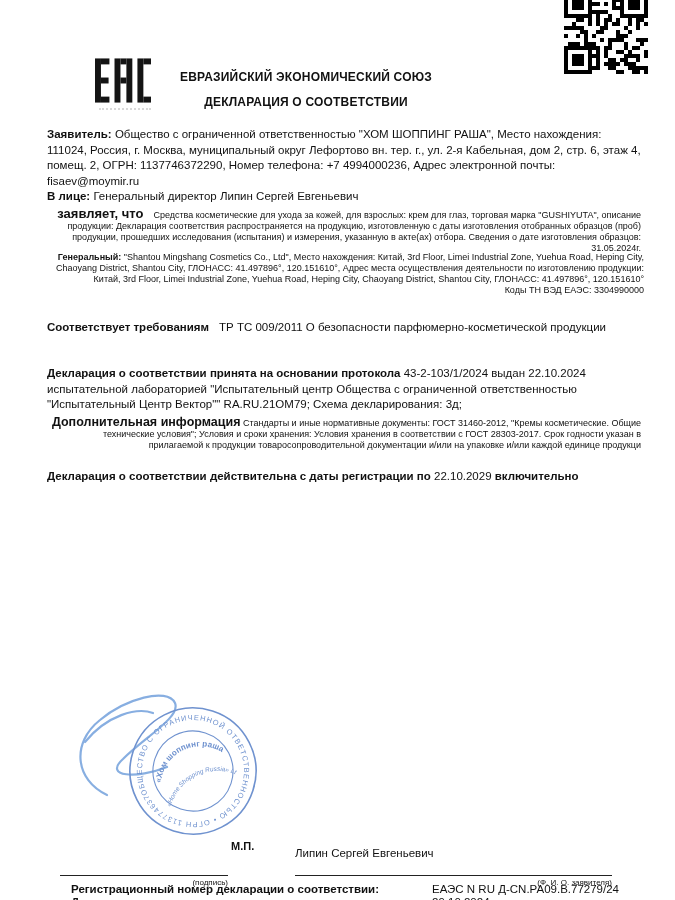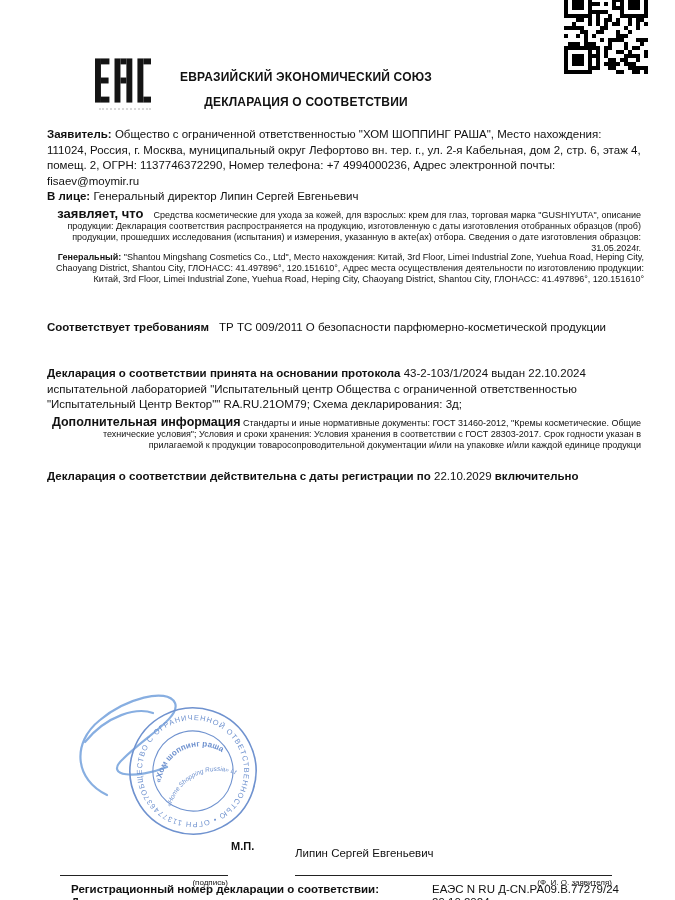--- a/index.html
+++ b/index.html
@@ -189,20 +189,21 @@
     <span>Общество с ограниченной ответственностью "ХОМ ШОППИНГ РАША", Место нахождения: 111024, Россия, г. Москва, муниципальный округ Лефортово вн. тер. г., ул. 2-я Кабельная, дом 2, стр. 6, этаж 4, помещ. 2, ОГРН: 1137746372290, Номер телефона: +7 4994000236, Адрес электронной почты: fisaev@moymir.ru</span></div>
 
   <div class="blk n" style="top:189px"><span class="b">В лице:</span>
     <span>Генеральный директор Липин Сергей Евгеньевич</span></div>
 
   <div class="blk sm" style="top:208px"><span class="lab-big">заявляет, что</span><span class="gap2"></span><span>Средства косметические для ухода за кожей, для взрослых: крем для глаз, торговая марка "GUSHIYUTA", описание продукции: Декларация соответствия распространяется на продукцию, изготовленную с даты изготовления отобранных образцов (проб) продукции, прошедших исследования (испытания) и измерения, указанную в акте(ах) отбора. Сведения о дате изготовления образцов: 31.05.2024г.</span></div>
 
   <div class="blk sm" style="top:252px;width:597px">
     <div><span class="b">Генеральный:</span>
       <span>"Shantou Mingshang Cosmetics Co., Ltd", Место нахождения: Китай, 3rd Floor, Limei Industrial Zone, Yuehua Road, Heping City, Chaoyang District, Shantou City, ГЛОНАСС: 41.497896°, 120.151610°, Адрес места осуществления деятельности по изготовлению продукции: Китай, 3rd Floor, Limei Industrial Zone, Yuehua Road, Heping City, Chaoyang District, Shantou City, ГЛОНАСС: 41.497896°, 120.151610°</span></div>
+    <div>Коды ТН ВЭД ЕАЭС: 3304990000</div>
   </div>
 
   <div class="blk n" style="top:320px"><span class="b">Соответствует требованиям</span><span class="gap2"></span><span>ТР ТС 009/2011 О безопасности парфюмерно-косметической продукции</span></div>
 
   <div class="blk n" style="top:366px"><span class="b">Декларация о соответствии принята на основании протокола</span>
     <span>43-2-103/1/2024 выдан 22.10.2024  испытательной лабораторией "Испытательный центр Общества с ограниченной ответственностью "Испытательный Центр Вектор"" RA.RU.21ОМ79; Схема декларирования: 3д;</span></div>
 
   <div class="blk sm" style="top:417px"><span class="lab-mid">Дополнительная информация</span>
     <span>Стандарты и иные нормативные документы: ГОСТ 31460-2012, "Кремы косметические. Общие технические условия"; Условия и сроки хранения: Условия хранения в соответствии с ГОСТ 28303-2017. Срок годности указан в прилагаемой к продукции товаросопроводительной документации и/или на упаковке и/или каждой единице продукци</span></div>
 

